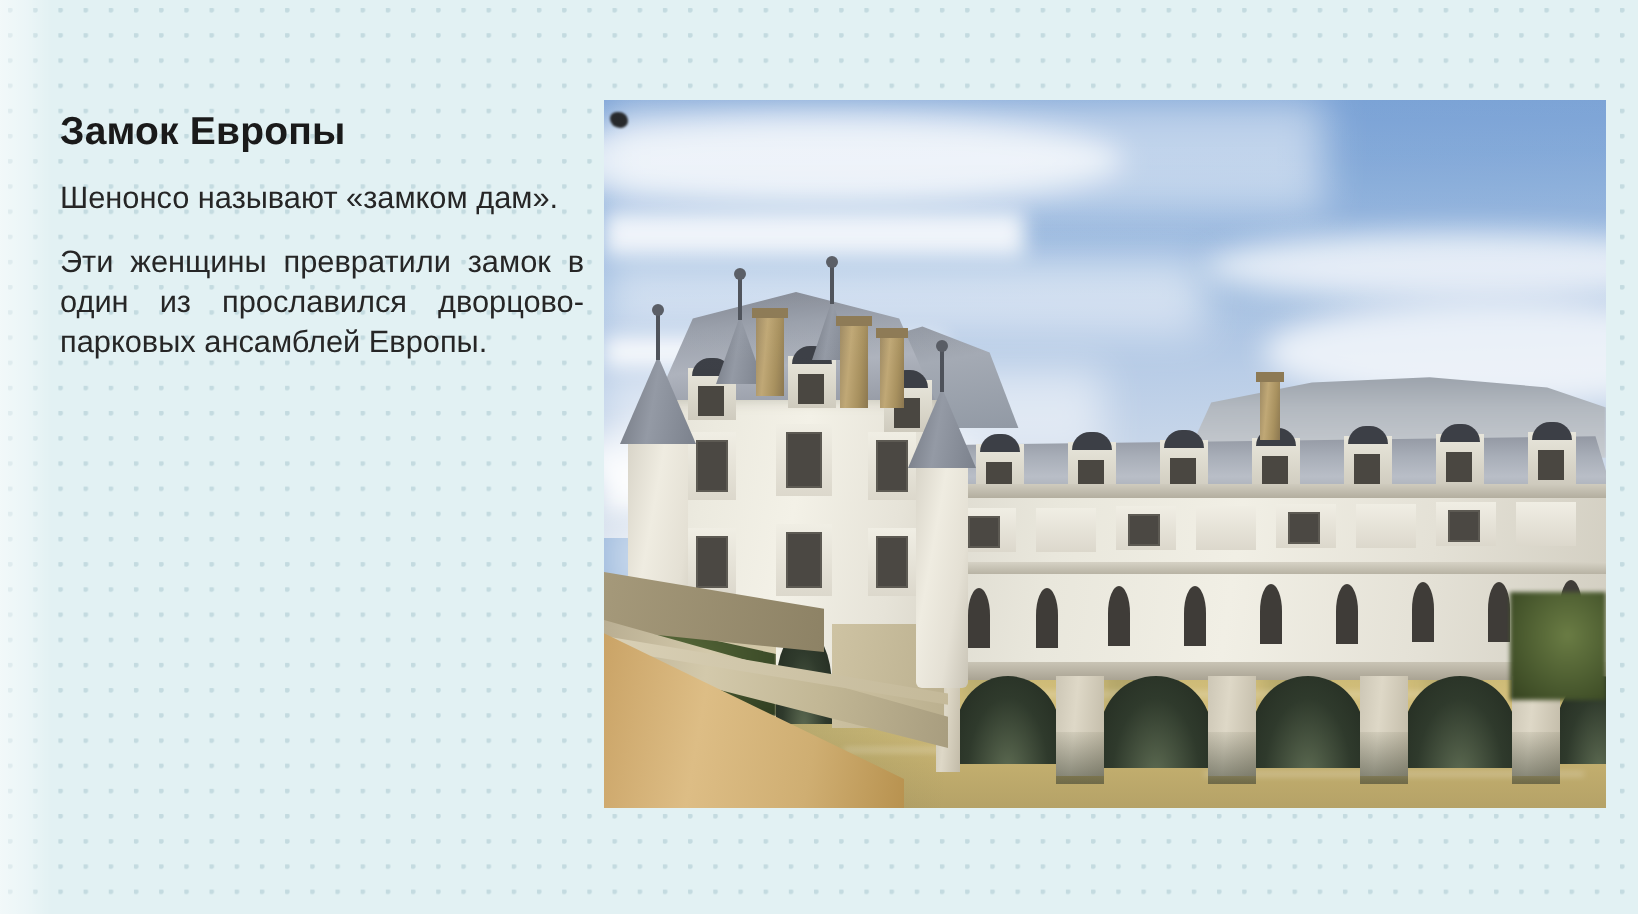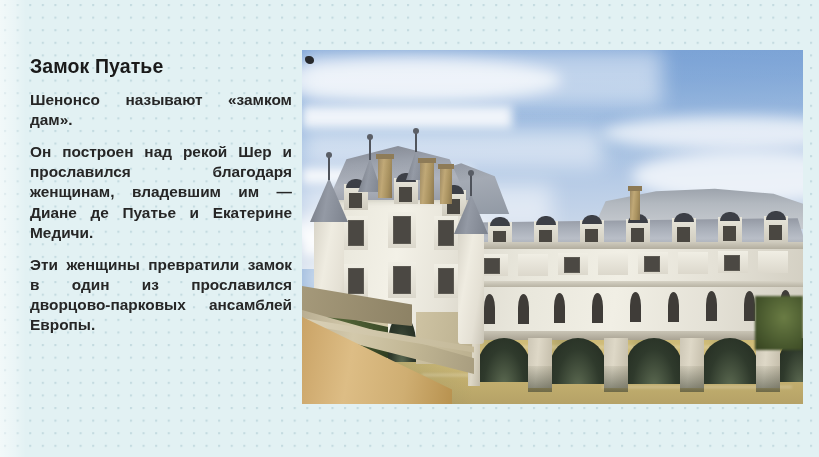--- a/index.html
+++ b/index.html
@@ -64,21 +64,20 @@
     white-space: nowrap;
   }
 
   .body-para {
     font-size: 15.4px;
     line-height: 1.30;
     color: #262626;
     text-align: justify;
     text-align-last: left;
     margin-bottom: 12px;
-    font-weight: bold;
   }
   .body-para:last-child { margin-bottom: 0; }
 
   
   #photo-frame {
     position: absolute;
     left: 302px;
     top: 50px;
     width: 501px;
     height: 354px;
@@ -319,25 +318,24 @@
 </head>
 <body>
 
 <div id="slide">
 
   <div id="dots"></div>
   <div id="left-band"></div>
 
   <div id="text-col">
 
-    <div id="page-title">Замок Пуатье</div>
+    <div id="page-title">Замок Европы</div>
 
     <p class="body-para">Шенонсо называют «замком дам».</p>
 
-    <p class="body-para">Он построен над рекой Шер и прославился благодаря женщинам, владевшим им — Диане де Пуатье и Екатерине Медичи.</p>
 
     <p class="body-para">Эти женщины превратили замок в один из прославился дворцово-парковых ансамблей Европы.</p>
   </div>
 
   <div id="photo-frame">
 
     <div class="ph" id="sky">
       <div class="cloud" style="left:-40px;  top:8px;   width:300px; height:44px;"></div>
       <div class="cloud2" style="left:110px;  top:2px;   width:360px; height:56px;"></div>
       <div class="cloud3" style="left:60px;   top:34px;  width:210px; height:22px;"></div>

